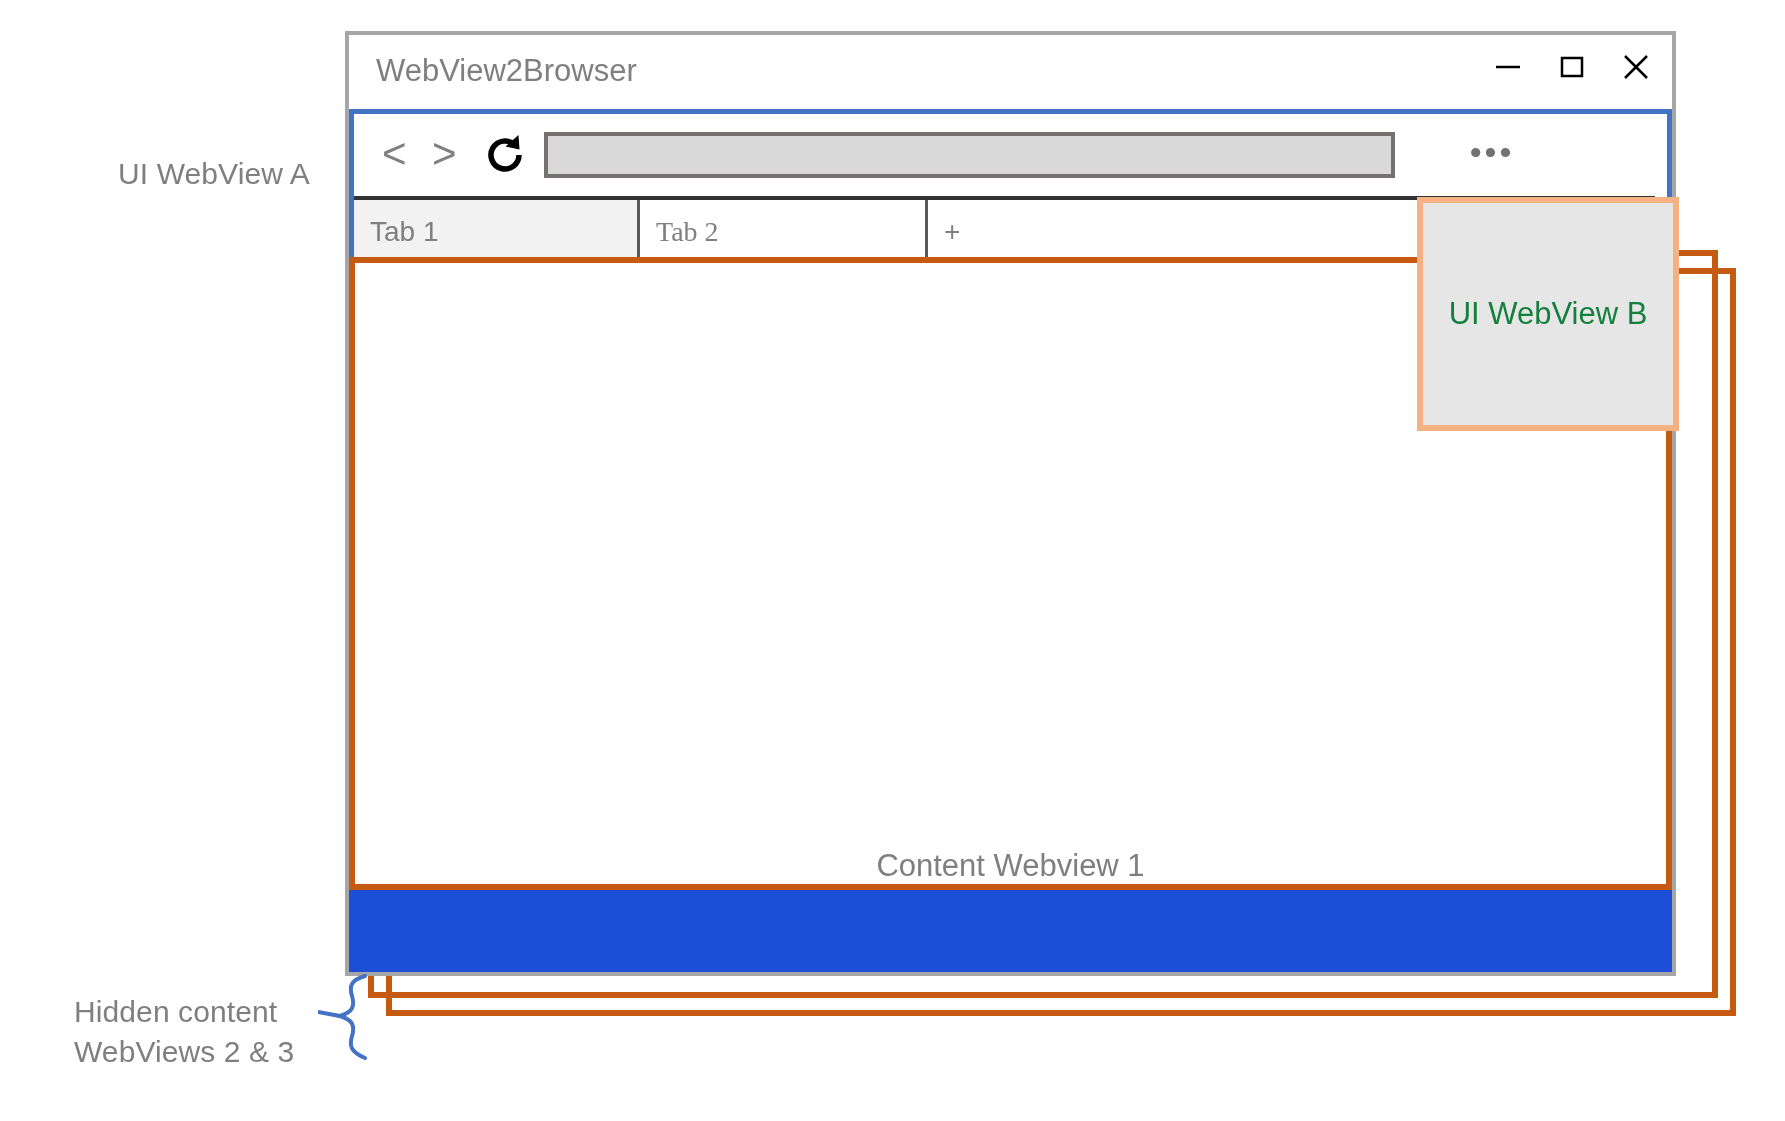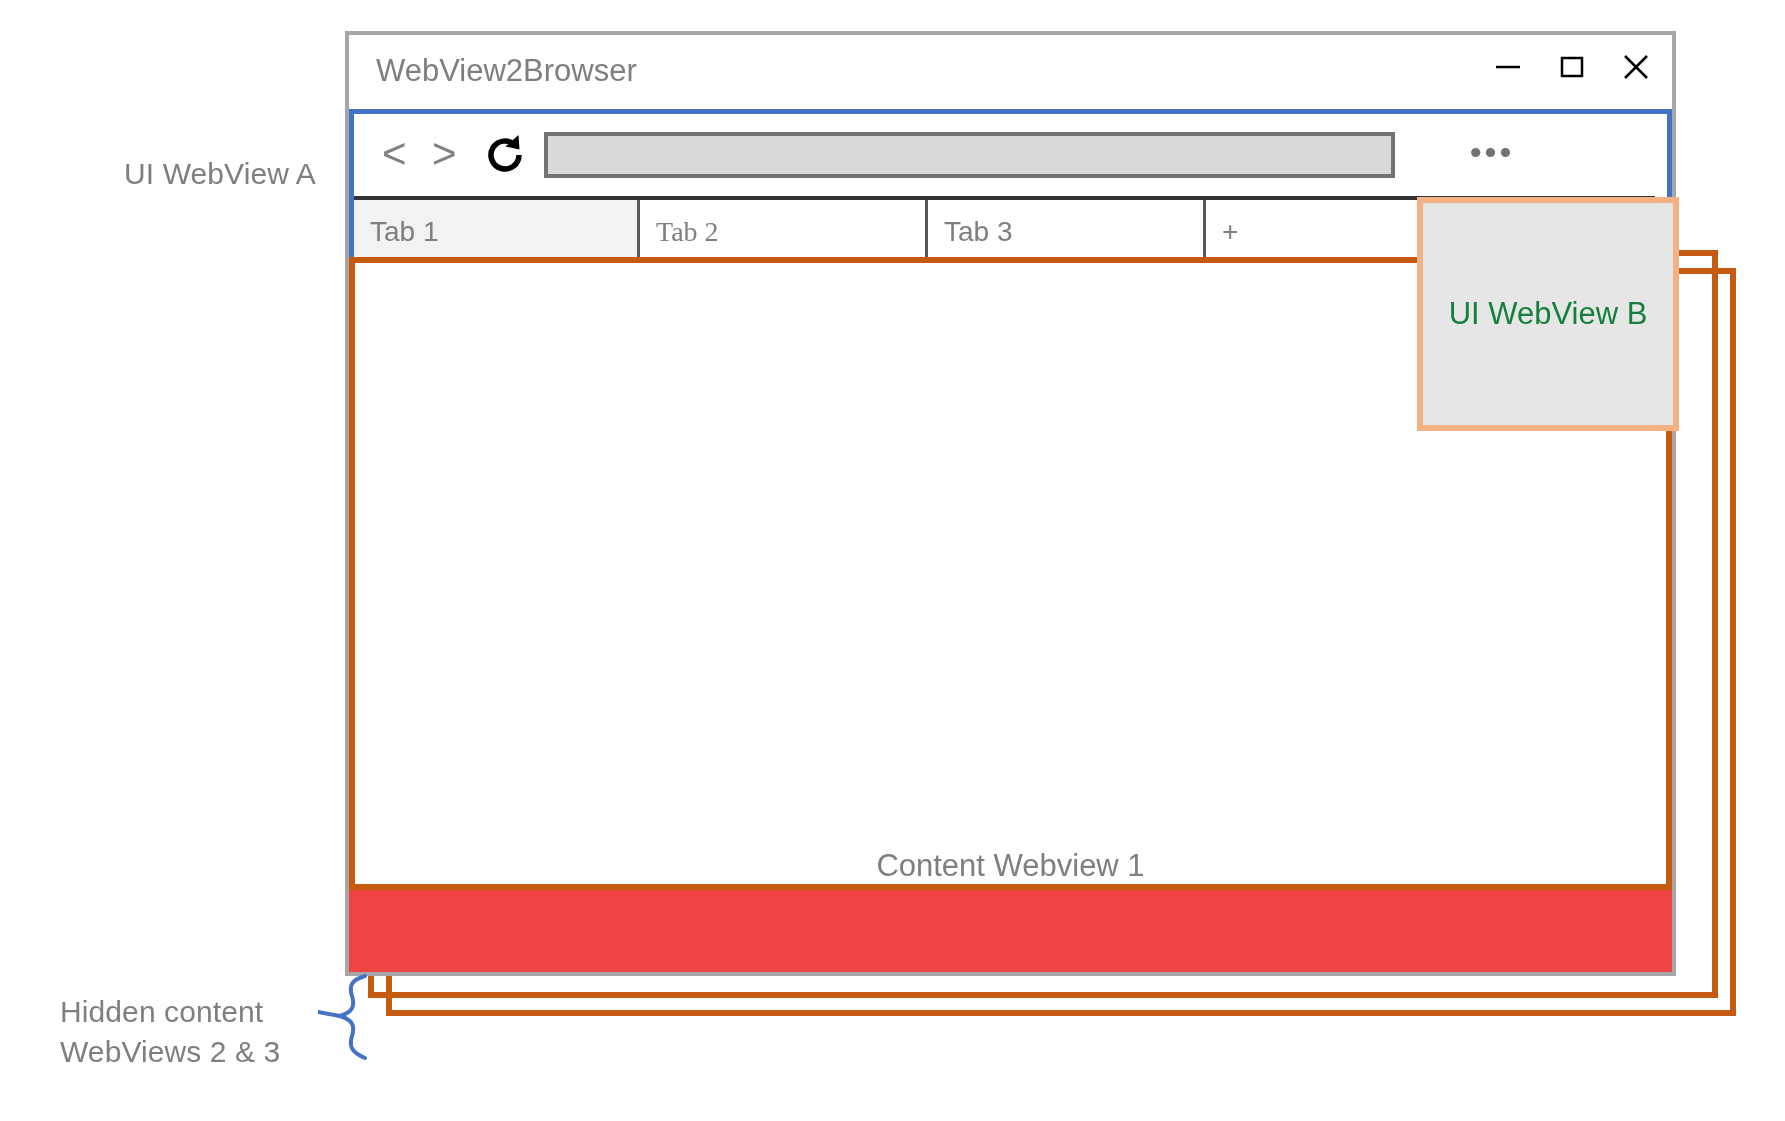--- a/index.html
+++ b/index.html
@@ -17,42 +17,42 @@
 
   
   .annot-label {
     position: absolute;
     color: #7f7f7f;
     font-size: 30px;
     line-height: 1.32;
     white-space: pre-line;
     letter-spacing: .1px;
   }
-  #label-uiwebview-a { left: 124px; top: 154px; }
-  #label-hidden      { left: 60px;  top: 992px; }
+  #label-uiwebview-a { left: 118px; top: 154px; }
+  #label-hidden      { left: 74px;  top: 992px; }
 
   
   .hidden-webview {
     position: absolute;
     border: 6px solid #c55a11;
     background: transparent;
     box-sizing: border-box;
   }
   #hidden-webview-3 { left: 386px; top: 268px; width: 1350px; height: 748px; }
   #hidden-webview-2 { left: 368px; top: 250px; width: 1350px; height: 748px; }
 
   
   #browser-window {
     position: absolute;
     left: 345px;
     top: 31px;
     width: 1331px;
     height: 945px;
     box-sizing: border-box;
-    background: #ef4444;
+    background: #1d4ed8;
     border: 4px solid #a6a6a6;
   }
 
   
   #title-bar {
     position: relative;
     height: 78px;
     background: #ffffff;
   }
   #window-title {
@@ -279,23 +279,20 @@
       <div id="menu-more">•••</div>
     </div>
 
     <div id="tab-strip">
       <div class="tab active" id="tab-1">
         <span>Tab 1</span>
       </div>
       <div class="tab" id="tab-2">
         <span>Tab 2</span>
       </div>
-      <div class="tab" id="tab-3">
-        <span>Tab 3</span>
-      </div>
       <div class="tab" id="tab-new">
         <span>+</span>
       </div>
     </div>
   </div>
 
   <div id="content-webview-1">
     <div id="content-webview-1-label">Content Webview 1</div>
   </div>
 </div>

